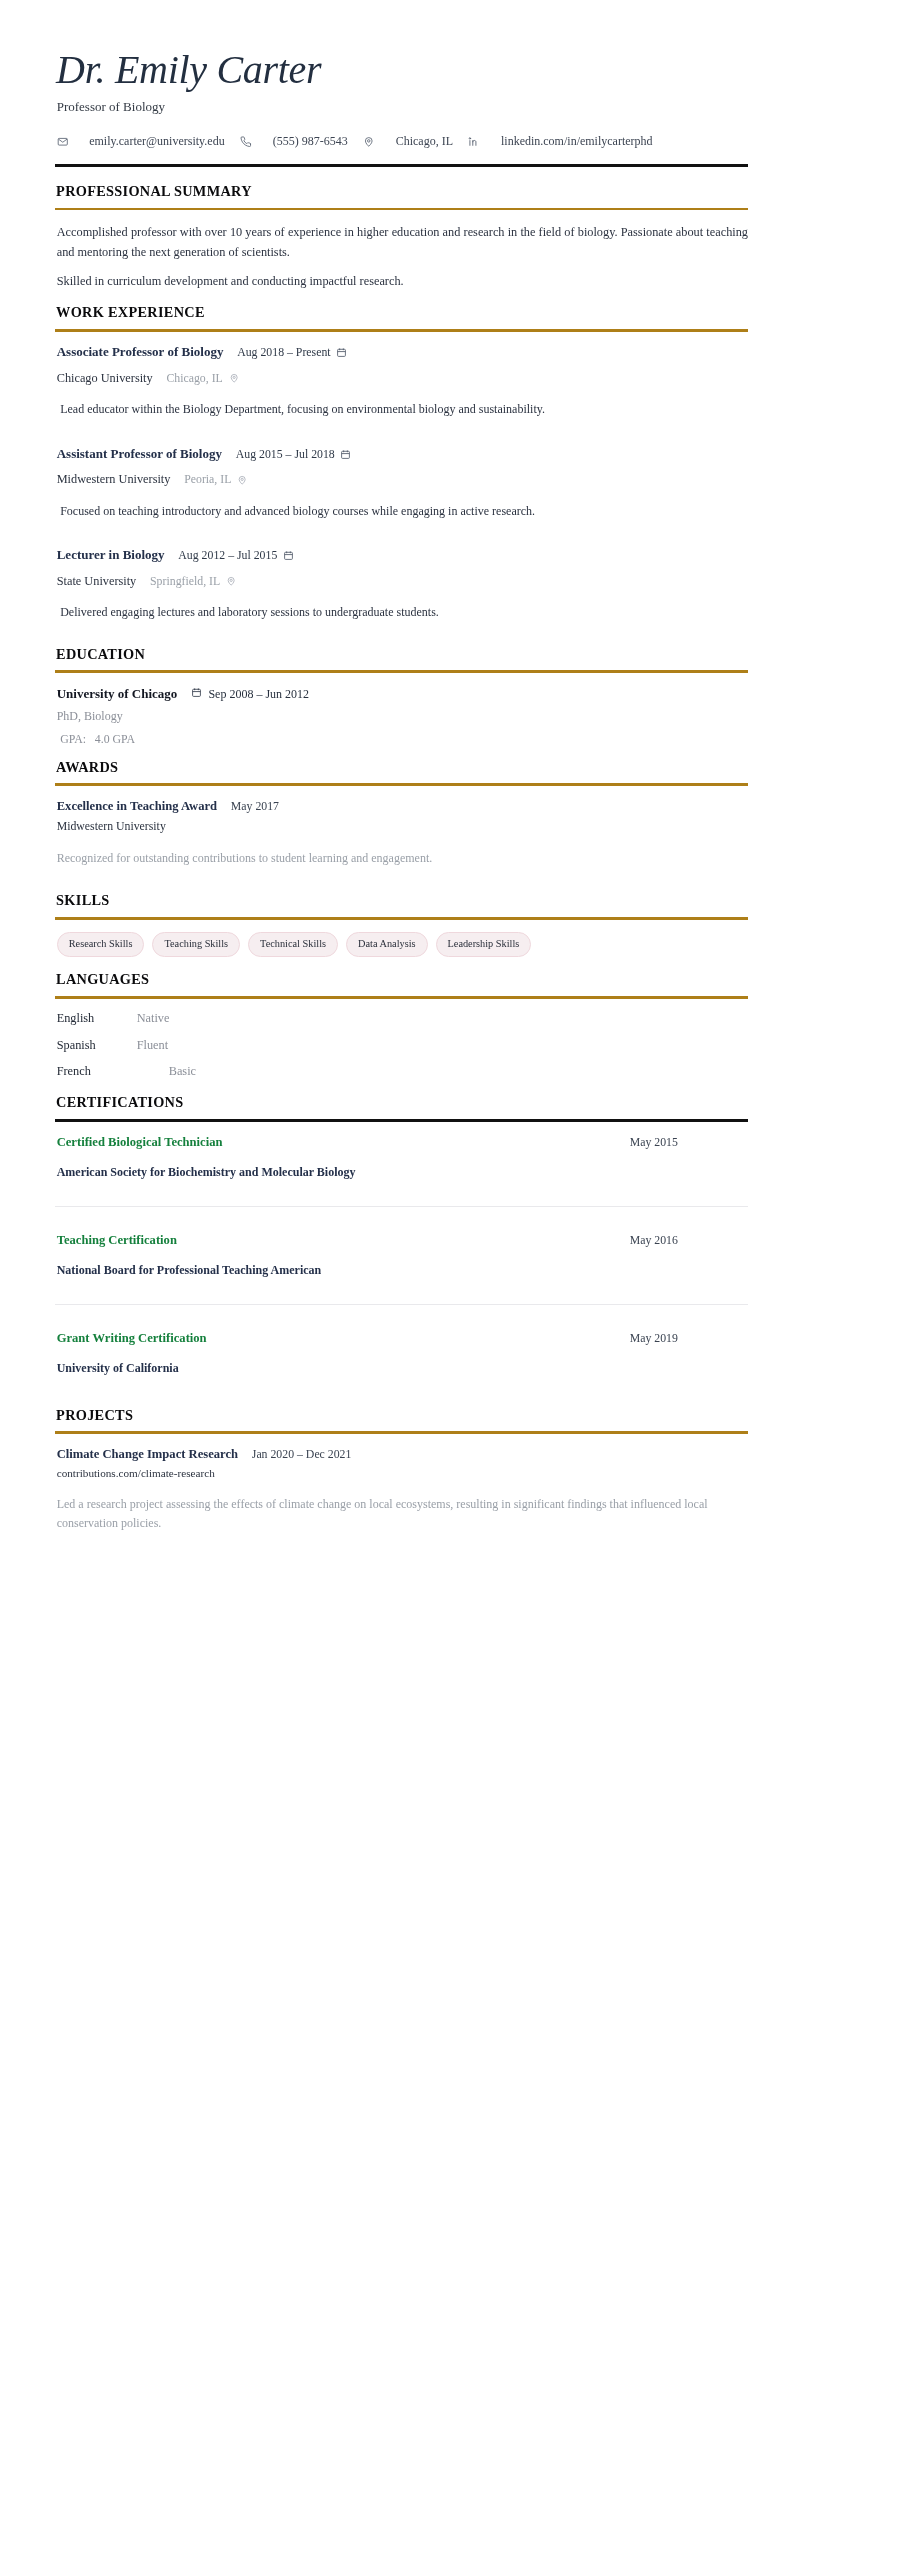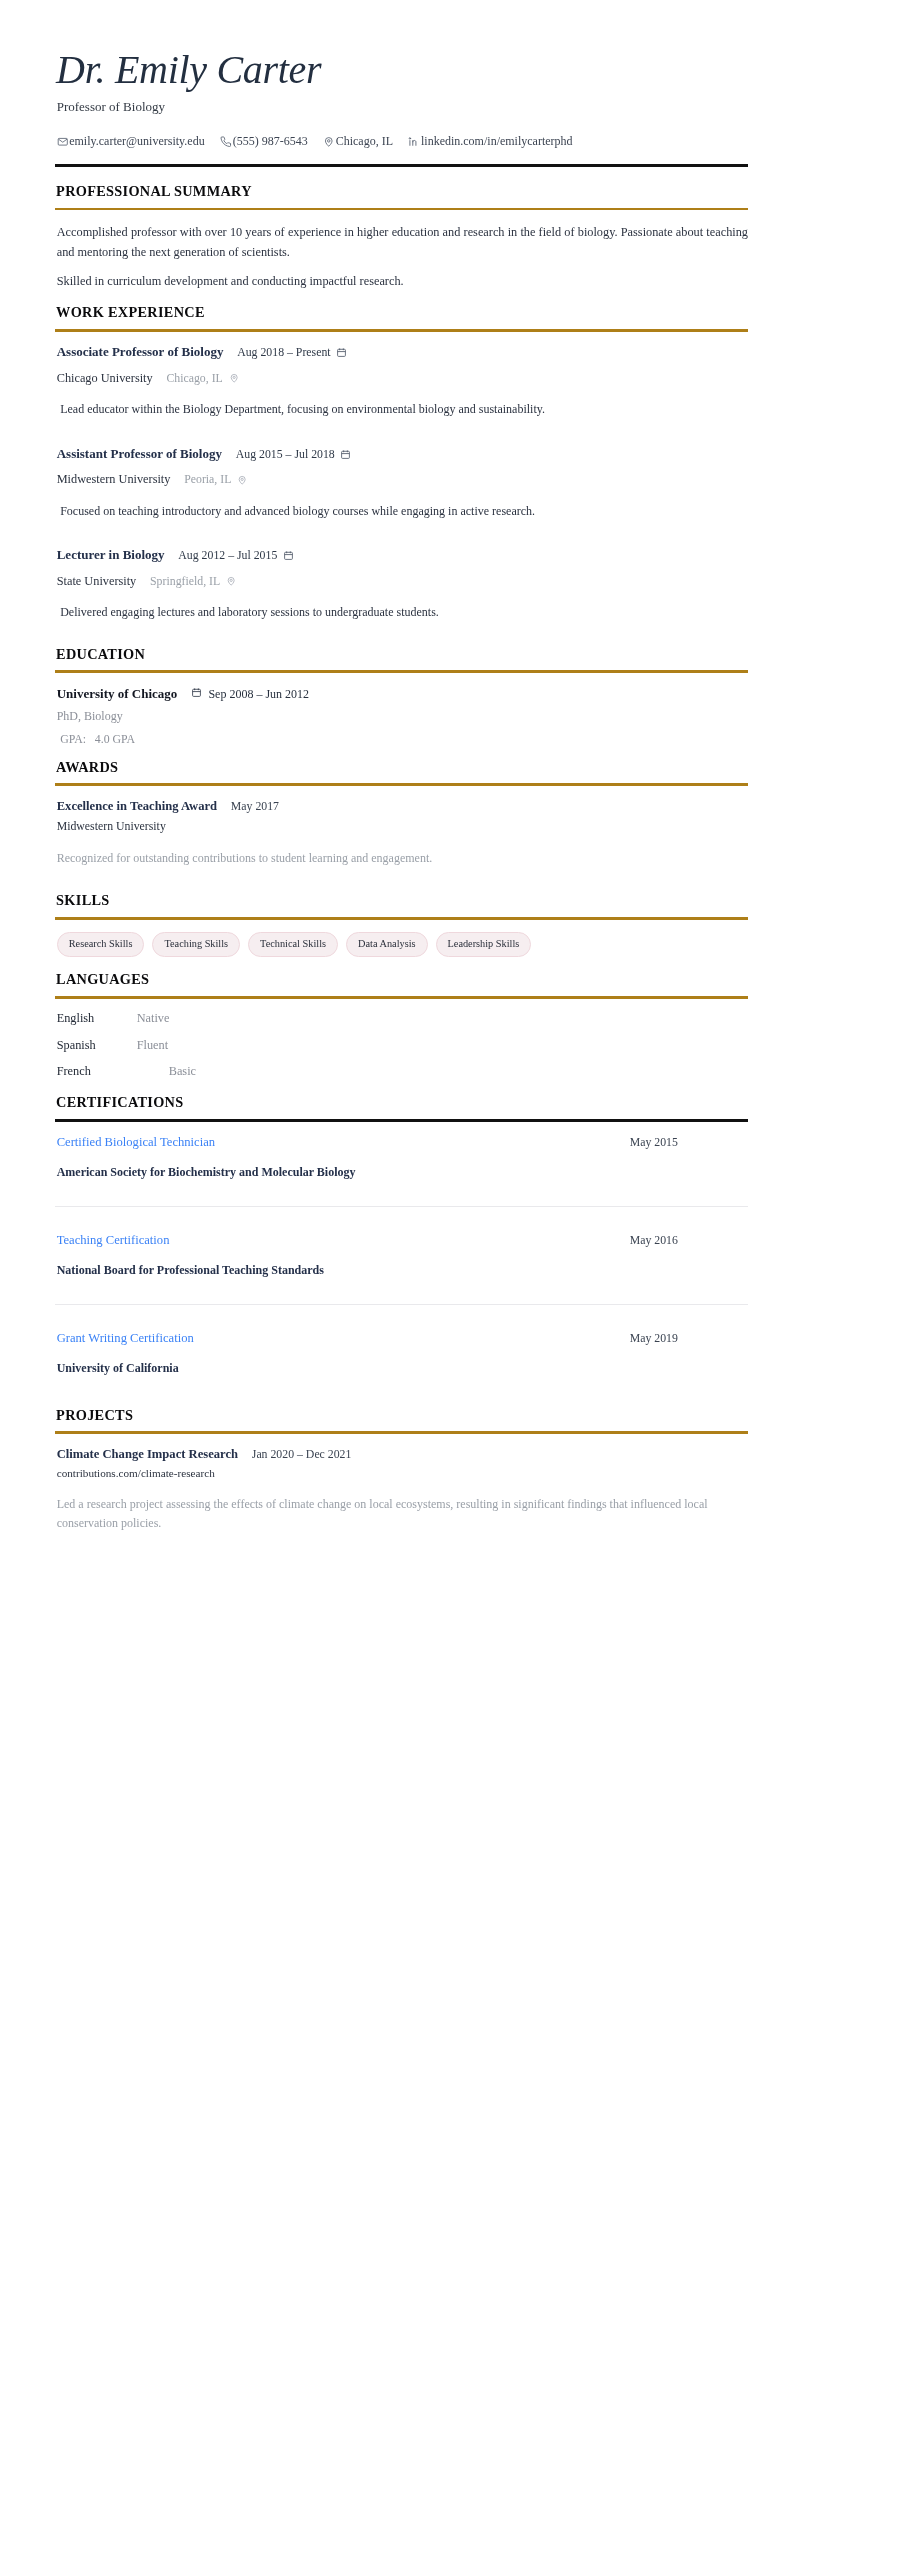--- a/index.html
+++ b/index.html
@@ -51,21 +51,21 @@
     align-items:center;
     flex-wrap:wrap;
     gap:0;
     margin:0 0 15px 1.7px;
     font-size:12px;
     color:#3c4452;
   }
   .citem{
     display:inline-flex;
     align-items:center;
-    gap:1px;
+    gap:21px;
     margin-right:15.5px;
     white-space:nowrap;
   }
   .citem svg{display:block;flex:none;}
   .rule-black{
     height:2.9px;
     background:var(--black);
     margin:0 0 17px 0;
   }
 
@@ -227,22 +227,22 @@
   
   .cert{
     padding:0 0 26px 0;
     border-bottom:1.1px solid var(--hair);
     margin:0 0 26px 0;
   }
   .cert:last-child{border-bottom:none;margin-bottom:5.7px;padding-bottom:5.7px;}
   .crow{display:flex;align-items:baseline;}
   .cname{
     font-size:12.6px;
-    font-weight:400;
-    color:#3b82f6;
+    font-weight:700;
+    color:#15803d;
     margin:0 0 0 1.7px;
     flex:0 0 auto;
     width:573px;
   }
   .cdate{
     font-size:11.8px;
     color:#3a4351;
     white-space:nowrap;
   }
   .cissuer{
@@ -509,21 +509,21 @@
         <div class="cdate">May 2015</div>
       </div>
       <div class="cissuer">American Society for Biochemistry and Molecular Biology</div>
     </div>
 
     <div class="cert">
       <div class="crow">
         <div class="cname">Teaching Certification</div>
         <div class="cdate">May 2016</div>
       </div>
-      <div class="cissuer">National Board for Professional Teaching Standards</div>
+      <div class="cissuer">National Board for Professional Teaching American</div>
     </div>
 
     <div class="cert">
       <div class="crow">
         <div class="cname">Grant Writing Certification</div>
         <div class="cdate">May 2019</div>
       </div>
       <div class="cissuer">University of California</div>
     </div>
   </section>

